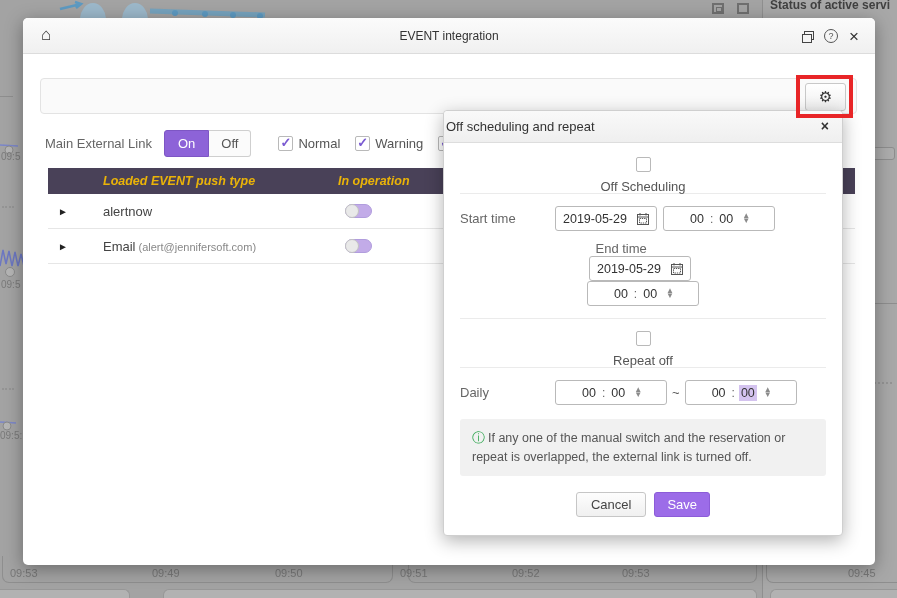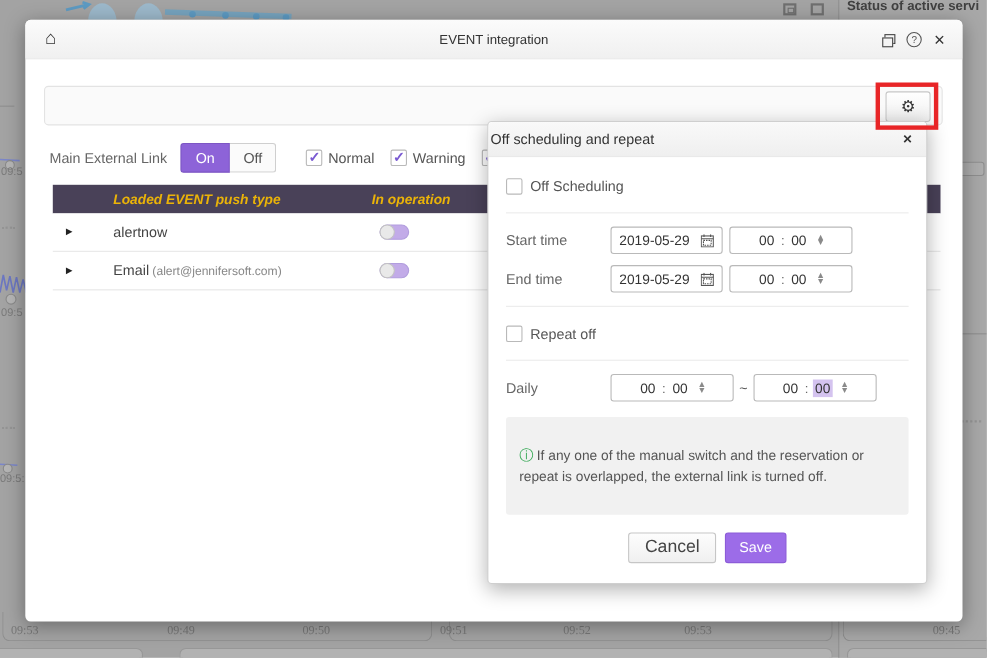--- a/index.html
+++ b/index.html
@@ -5,21 +5,21 @@
   * { margin:0; padding:0; box-sizing:border-box; }
   html,body { width:897px; height:598px; overflow:hidden; }
   body { font-family:"Liberation Sans", sans-serif; background:#a3a3a3; position:relative; }
 
   
   #backdrop { position:absolute; inset:0; z-index:0; }
   .bd-sidebar { position:absolute; left:762px; top:0; width:135px; height:598px; background:#a8a8a8; border-left:1px solid #8f8f8f; }
   .bd-status { position:absolute; left:770px; top:-2px; font-size:12px; font-weight:bold; color:#414141; white-space:nowrap; width:127px; overflow:hidden; }
   .bd-icon-sq { position:absolute; top:3px; width:12px; height:11px; border:2px solid #6f6f6f; }
   .bd-icon-sq.inner::after { content:""; position:absolute; left:2px; top:2px; width:4px; height:3px; border:1px solid #6f6f6f; }
-  .bd-ts { position:absolute; top:567px; font-size:11px; color:#787878;font-family:Liberation Serif, serif; }
+  .bd-ts { position:absolute; top:567px; font-size:11px; color:#787878; }
   .bd-left-label { position:absolute; font-size:10px; color:#7a7a7a; }
   .bd-hline { position:absolute; border-top:1px solid #8e8e8e; }
   .bd-dotline { position:absolute; border-top:2px dotted #949494; }
   .bd-panel-bottom { position:absolute; top:556px; height:27px; border:1px solid #8e8e8e; border-top:none; border-radius:0 0 7px 7px; }
   .bd-panel-top { position:absolute; top:589px; height:9px; background:#b2b2b2; border:1px solid #979797; border-bottom:none; border-radius:6px 6px 0 0; }
   .bd-btn-frag { position:absolute; left:867px; top:147px; width:28px; height:13px; background:#adadad; border:1px solid #8e8e8e; border-radius:3px; }
   .bd-page-num { position:absolute; left:865px; top:281px; font-size:11px; color:#767676; }
   .bd-chart { position:absolute; }
 
   
@@ -70,41 +70,41 @@
   .toggle .knob { position:absolute; left:-1px; top:-1px; width:14px; height:14px; background:#e9e9e9; border:1px solid #c2c2c2; border-radius:50%; }
 
   
   #dialog { position:absolute; left:443px; top:110px; width:400px; background:#fff; border:1px solid #cfcfcf;
             border-radius:4px; box-shadow:0 5px 18px rgba(0,0,0,.3); z-index:30; }
   .d-header { position:relative; height:32px; background:linear-gradient(#f9f9f9,#efefef); border-bottom:1px solid #ddd;
               border-radius:4px 4px 0 0; display:flex; align-items:center; }
   .d-title { font-size:13px; color:#333; margin-left:2px; }
   .d-close { position:absolute; right:13px; top:8px; font-size:14px; font-weight:bold; color:#333; cursor:pointer; line-height:1; }
   .d-body { padding:14px 16px 18px 16px; }
-  .chk-row { display:flex; align-items:center; gap:7px; height:24px; cursor:pointer; }
+  .chk-row { display:flex; align-items:center; gap:7px; height:24px; cursor:pointer;flex-direction:column; }
   .chk-label { font-size:13px; color:#555; }
   .d-hr { border:none; border-top:1px solid #ebebeb; margin:12px 0; }
   .time-row { display:flex; align-items:center; margin-bottom:10px; }
   .time-row .lbl { width:95px; font-size:13px; color:#666; }
   .date-input { display:flex; align-items:center; justify-content:space-between; width:102px; height:25px;
                 border:1px solid #b9b9b9; border-radius:3px; padding:0 7px; margin-right:6px; cursor:pointer; background:#fff; }
   .date-input .dv { font-size:12.5px; color:#333; }
   .hm-input { display:flex; align-items:center; gap:4px; height:25px; border:1px solid #b9b9b9; border-radius:3px;
               padding:0 24px; background:#fff; cursor:pointer; }
   .hm-input .hv { font-size:12.5px; color:#333; padding:1px 2px; }
   .hm-input .cl { font-size:12px; color:#666; }
   .hv.hl { background:#d4c3ef; }
   .spin { display:flex; flex-direction:column; line-height:.62; margin-left:3px; cursor:pointer; }
   .spin span { font-size:8px; color:#8a8a8a; }
   .tilde { font-size:13px; color:#555; margin:0 5px; }
-  .info-box { margin-top:14px; background:#f1f1f1; border-radius:3px; padding:26px 12px; font-size:12.5px; color:#555; line-height:1.45; }
+  .info-box { margin-top:14px; background:#f1f1f1; border-radius:3px; padding:10px 12px; font-size:12.5px; color:#555; line-height:1.45; }
   .info-ic { color:#35a854; font-size:13px; margin-right:3px; }
   .btn-row { margin-top:16px; display:flex; justify-content:center; gap:8px; }
   .btn-cancel { background:linear-gradient(#fdfdfd,#f0f0f0); border:1px solid #c6c6c6; border-radius:3px;
-                padding:4px 14px; font-size:16px; color:#444; cursor:pointer; font-family:inherit; }
+                padding:4px 14px; font-size:13px; color:#444; cursor:pointer; font-family:inherit; }
   .btn-save { background:#9c6ce8; border:1px solid #8c5cd8; border-radius:3px; padding:4px 12px; font-size:13px;
               color:#fff; cursor:pointer; font-family:inherit; }
 </style>
 </head>
 <body>
 
 <div id="backdrop">
   <div class="bd-sidebar"></div>
   <div class="bd-status">Status of active servi</div>
   <div class="bd-icon-sq inner" style="left:712px;"></div>
@@ -260,21 +260,21 @@
         <span class="hv">00</span>
         <span class="cl">:</span>
         <span class="hv">00</span>
         <span class="spin">
             <span>▲</span>
             <span>▼</span>
           </span>
       </span>
     </div>
 
-    <div class="time-row" style="margin-bottom:0;">
+    <div class="time-row" style="margin-bottom:0;flex-direction:column;">
       <span class="lbl">End time</span>
       <span class="date-input">
         <span class="dv">2019-05-29</span>
         <svg width="12" height="12" viewBox="0 0 12 12">
             <rect x="0.5" y="1.5" width="11" height="10" fill="none" stroke="#555"></rect>
             <line x1="0.5" y1="4" x2="11.5" y2="4" stroke="#555"></line>
             <line x1="3" y1="0" x2="3" y2="2.5" stroke="#555"></line>
             <line x1="9" y1="0" x2="9" y2="2.5" stroke="#555"></line>
             <rect x="2.5" y="5.5" width="7" height="4.5" fill="none" stroke="#555" stroke-dasharray="1.4,0.9"></rect>
           </svg>

